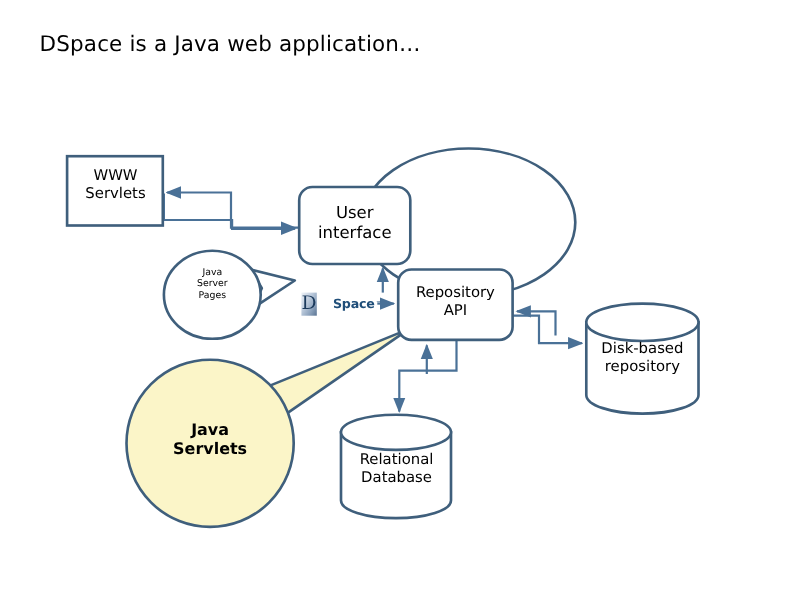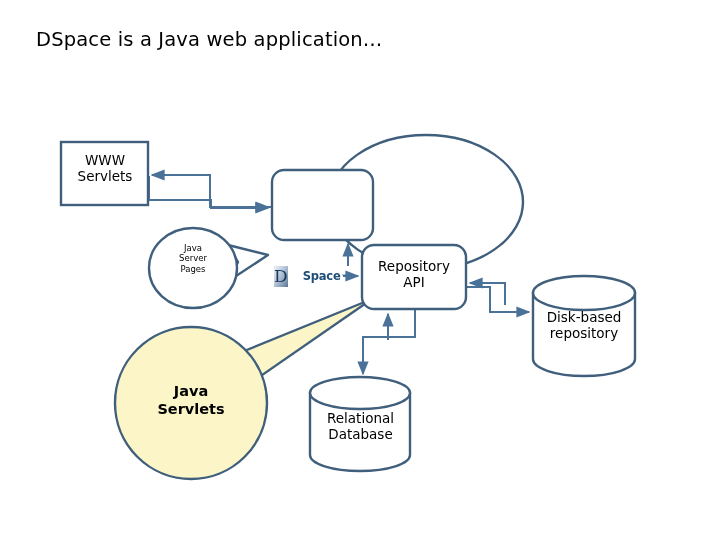--- a/index.html
+++ b/index.html
@@ -173,20 +173,22 @@
 
     <g>
       <path d="M 310 393 L 310 455 A 50 16 0 0 0 410 455 L 410 393 Z" fill="#ffffff" stroke="#3f5f7c" stroke-width="2.4"></path>
       <ellipse cx="360" cy="393" rx="50" ry="16" fill="#ffffff" stroke="#3f5f7c" stroke-width="2.4"></ellipse>
     </g>
   </svg>
 
   <div class="node-label lbl-www">WWW
 Servlets</div>
 
+  <div class="node-label lbl-ui">User
+interface</div>
 
   <div class="node-label lbl-jsp">Java
 Server
 Pages</div>
 
 
   <div class="node-label lbl-api">Repository
 API</div>
 
   <div class="node-label lbl-disk">Disk-based

